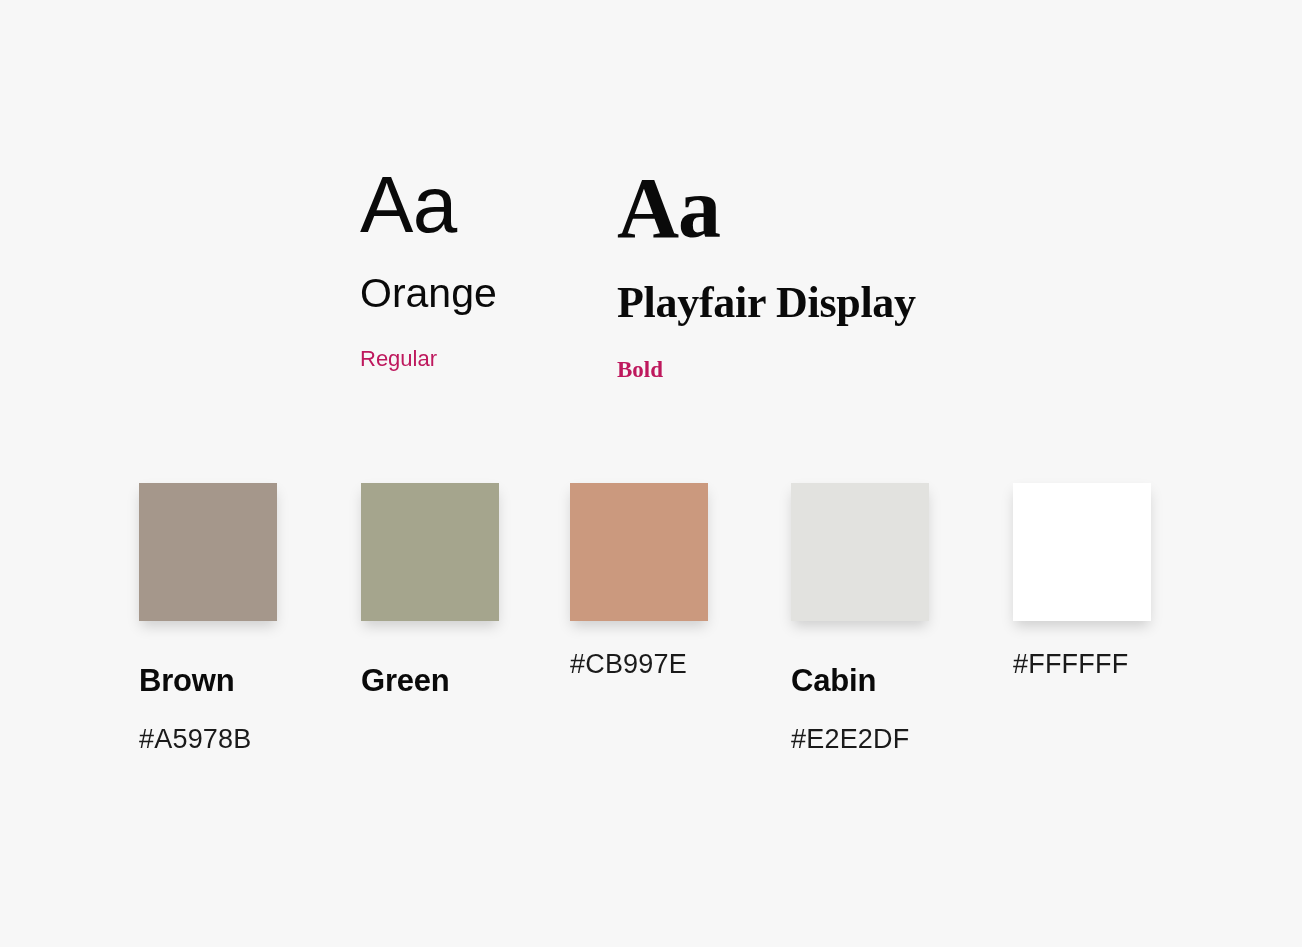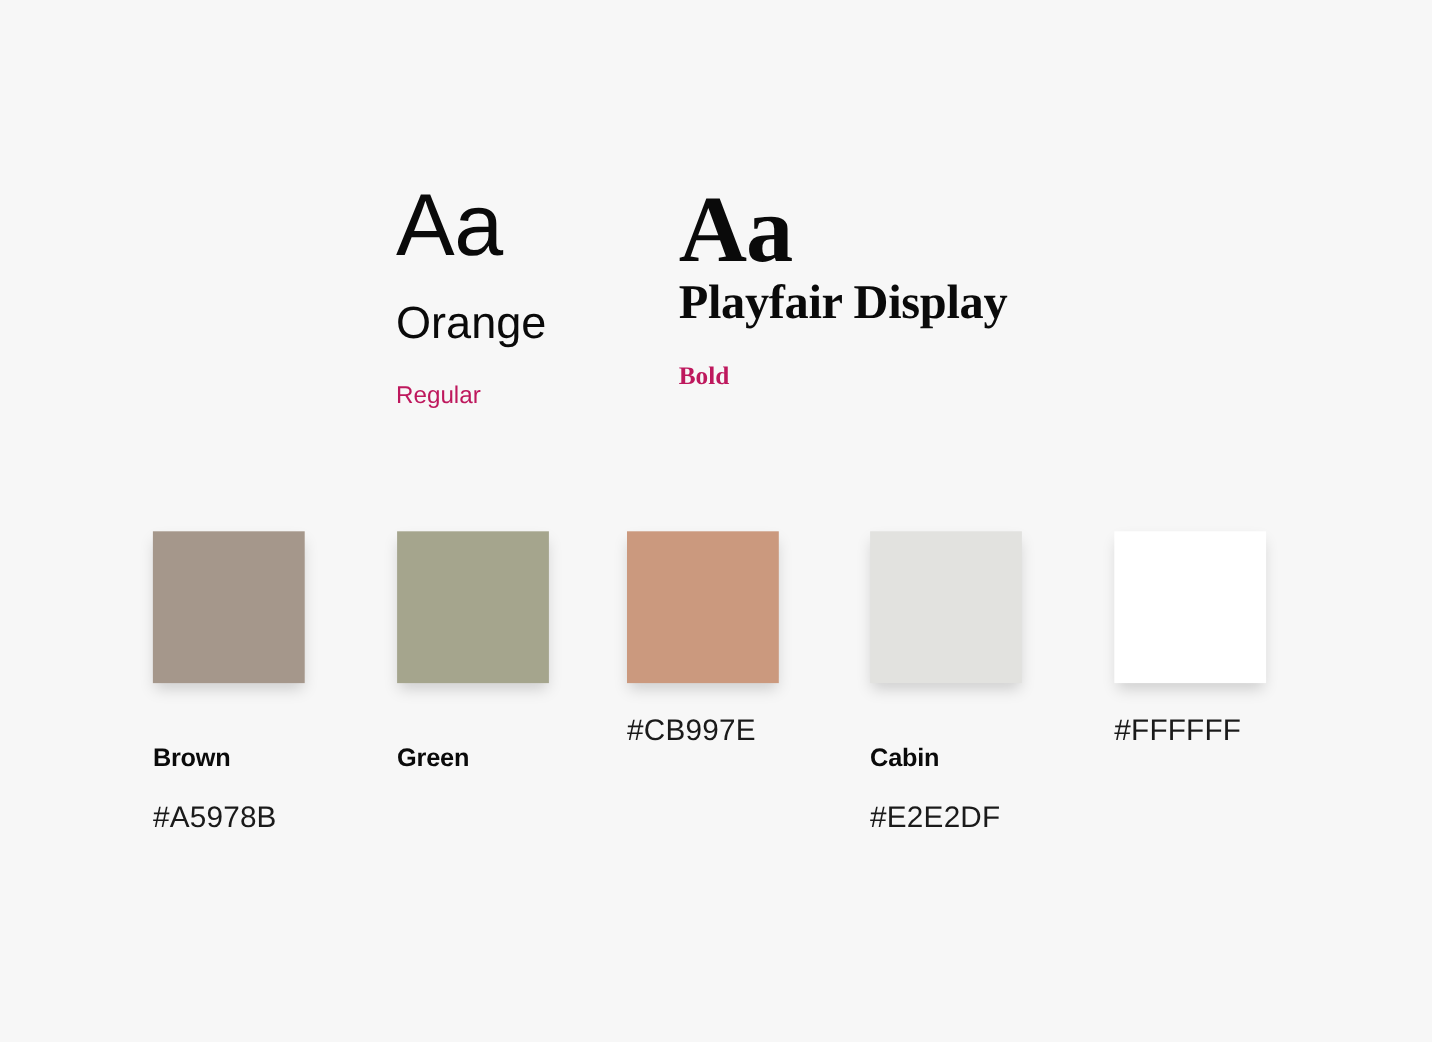--- a/index.html
+++ b/index.html
@@ -71,21 +71,21 @@
   #type-block-playfair .type-weight {
     font-family: "Liberation Serif", "DejaVu Serif", serif;
     font-weight: 700;
   }
   #type-block-playfair .type-sample {
     font-size: 86px;
     letter-spacing: -1px;
   }
   #type-block-playfair .type-name {
     font-size: 44px;
-    margin-top: 2px;
+    margin-top: 30px;
     letter-spacing: -0.3px;
   }
   #type-block-playfair .type-weight {
     font-size: 23px;
     margin-top: 33px;
   }
 
   
   #palette-section {
     position: absolute;
@@ -100,22 +100,22 @@
     width: 180px;
   }
   .swatch-chip {
     width: 138px;
     height: 138px;
     margin-top: 43px;
     box-shadow: 0 7px 13px -2px rgba(0, 0, 0, 0.17);
   }
   .swatch-name {
     margin: 0;
-    padding-top: 56px;
-    font-size: 23px;
+    padding-top: 44px;
+    font-size: 31px;
     font-weight: 700;
     line-height: 1.0;
     color: #0A0A0A;
     letter-spacing: -0.2px;
     white-space: nowrap;
   }
   .swatch-hex {
     margin: 0;
     padding-top: 30px;
     font-size: 27px;

